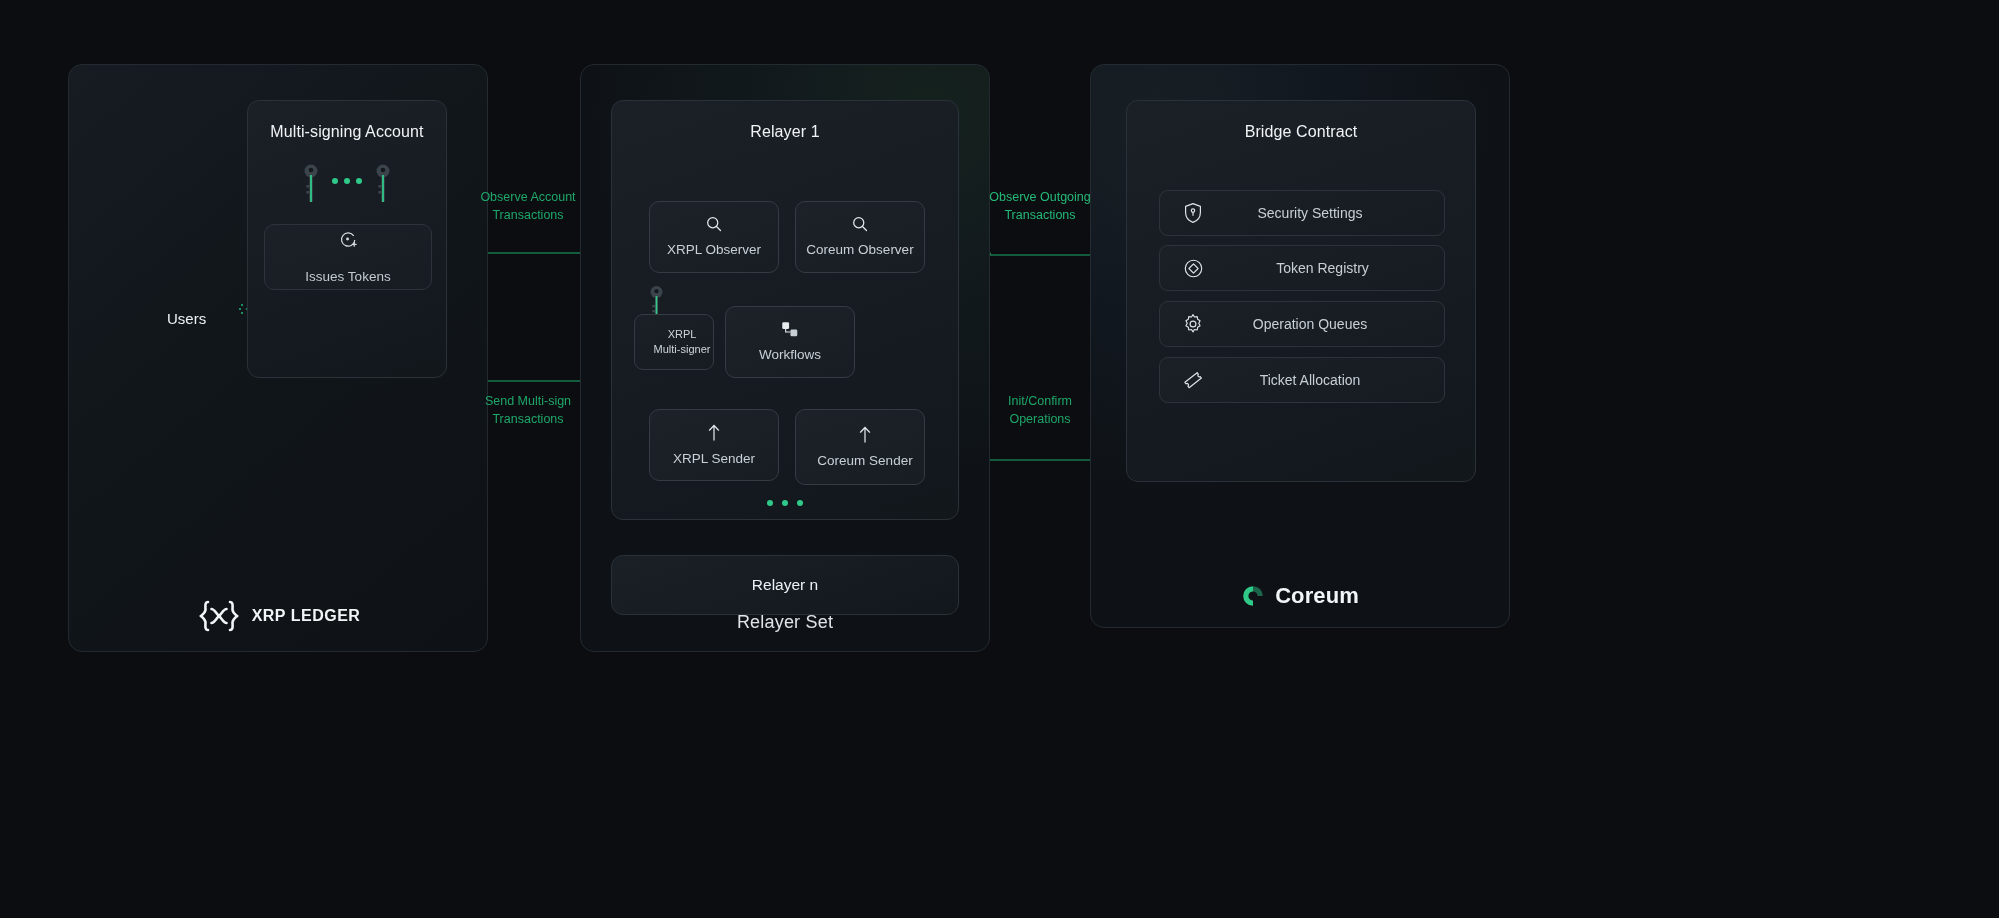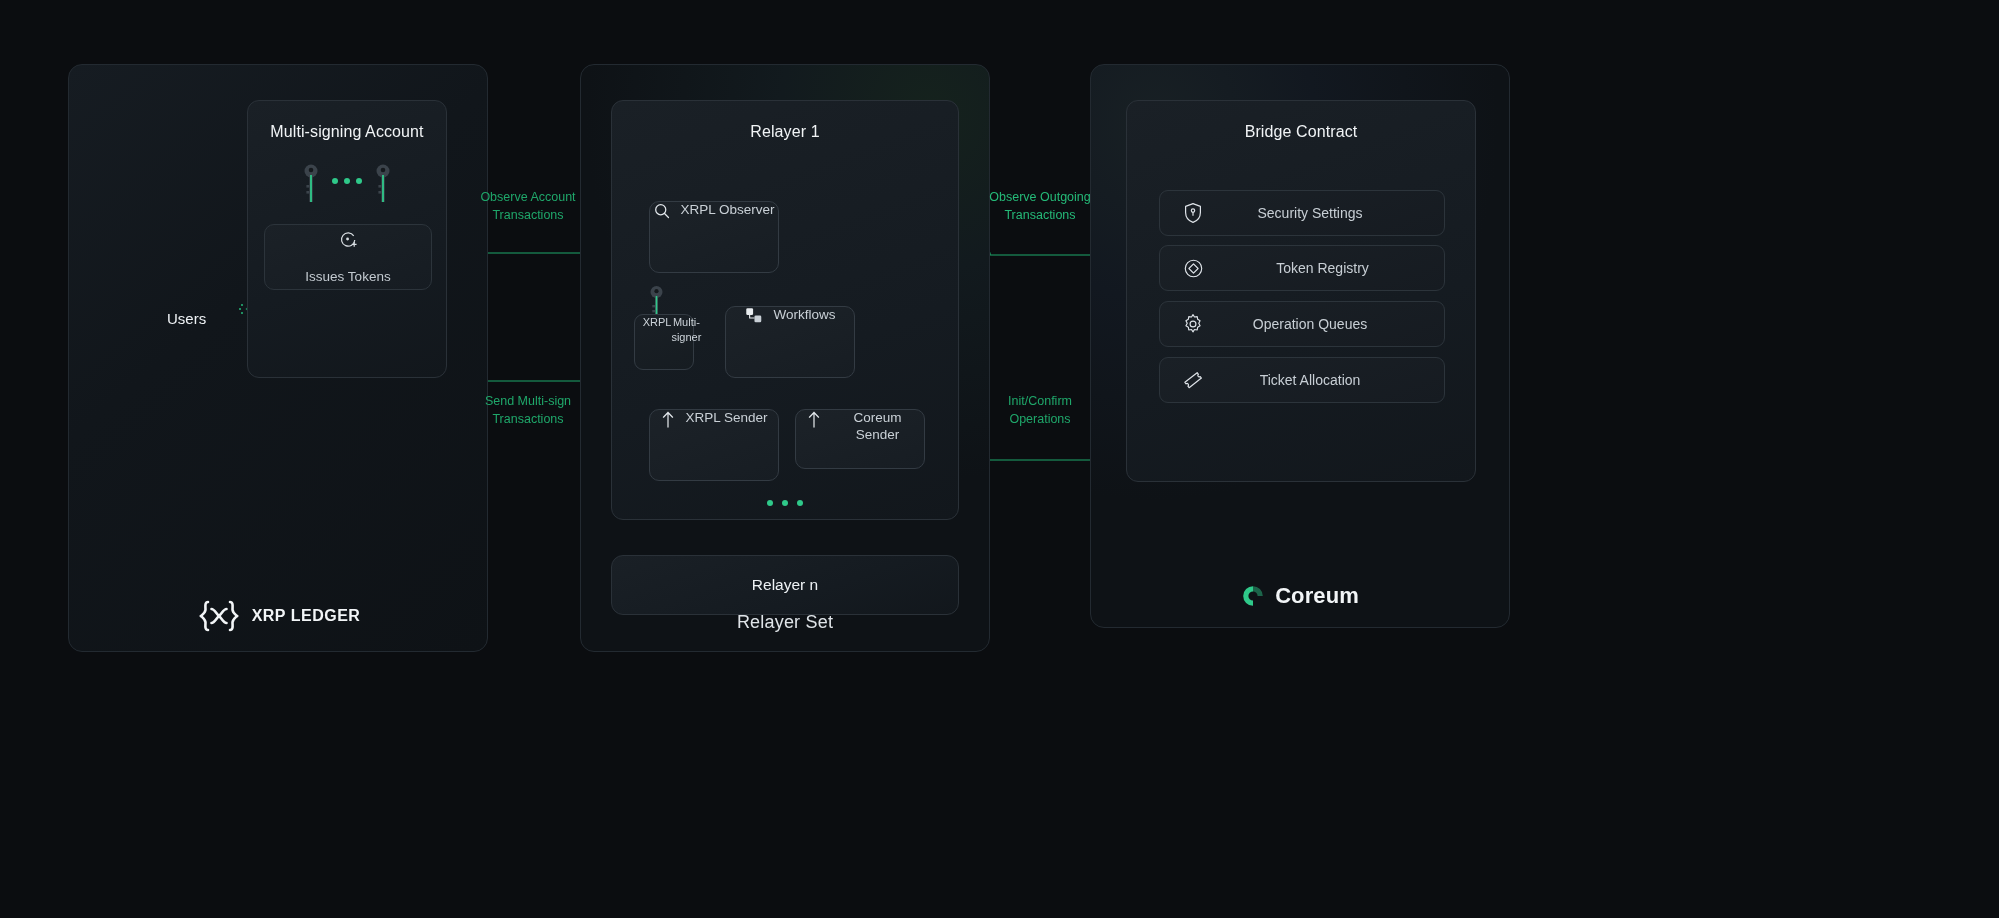--- a/index.html
+++ b/index.html
@@ -76,32 +76,32 @@
   .relayer-dots{
     position:absolute; left:0; top:435px; width:408px;
     display:flex; justify-content:center; gap:9px;
   }
   .relayer-dots span{ width:6px;height:6px;border-radius:50%;background:#2fc98a;display:block;}
 
   .node {
     position:absolute; border-radius:10px;
     border:1px solid #333b43;
     background: linear-gradient(160deg,#1c2228 0%,#171d23 100%);
-    display:flex; flex-direction:row; align-items:flex-start; justify-content:center; gap:9px;
+    display:flex; flex-direction:column; align-items:center; justify-content:center; gap:9px;
   }
   .node .lbl { color:#c9d0d6; font-size:13.5px; line-height:1.25; text-align:center; }
   .node .ico { color:#e2e7eb; display:flex; align-items:center; justify-content:center; }
 
   #xrpl-observer   { left:37px;  top:100px; width:130px; height:72px; }
   #coreum-observer { left:183px; top:100px; width:130px; height:72px; }
   #workflows       { left:113px; top:205px; width:130px; height:72px; }
   #xrpl-sender     { left:37px;  top:308px; width:130px; height:72px; }
-  #coreum-sender   { left:183px; top:308px; width:130px; height:60px;padding-left:10px; }
+  #coreum-sender   { left:183px; top:308px; width:130px; height:76px;padding-left:10px; }
   #multisigner {
-    left:22px; top:213px; width:60px; height:56px;
+    left:22px; top:213px; width:80px; height:56px;
     border-radius:9px; border:1px solid #333b43;
     background: linear-gradient(160deg,#1a2026 0%,#161c21 100%);
     gap:0;
     padding-left:16px;
   }
   #multisigner .lbl { font-size:11px; line-height:1.35; color:#cdd4da;}
   #ms-key { position:absolute; left:38px; top:184px; width:13px; height:40px; }
 
   
   #bridge-card { left: 35px; top: 35px; width: 350px; height: 382px; }
@@ -268,20 +268,29 @@
       <div class="node" id="xrpl-observer">
         <span class="ico">
           <svg width="18" height="18" viewBox="0 0 20 20" fill="none" stroke="#e2e7eb" stroke-width="1.4" stroke-linecap="round">
             <circle cx="8.6" cy="8.6" r="5.6"></circle>
               <path d="M12.8,12.8 L17.2,17.2"></path>
           </svg>
         </span>
         <span class="lbl">XRPL Observer</span>
       </div>
 
+      <div class="node" id="coreum-observer">
+        <span class="ico">
+          <svg width="18" height="18" viewBox="0 0 20 20" fill="none" stroke="#e2e7eb" stroke-width="1.4" stroke-linecap="round">
+            <circle cx="8.6" cy="8.6" r="5.6"></circle>
+              <path d="M12.8,12.8 L17.2,17.2"></path>
+          </svg>
+        </span>
+        <span class="lbl">Coreum Observer</span>
+      </div>
 
       <div class="node" id="workflows">
         <span class="ico">
           <svg width="20" height="17" viewBox="0 0 22 18" fill="none">
             <rect x="2.5" y="1" width="7.5" height="7.5" rx="1.4" fill="#e8ecef"></rect>
             <rect x="11.5" y="9" width="7.5" height="7.5" rx="1.4" fill="#c8cfd5"></rect>
             <path d="M6.2,8.5 v3.2 h5.3" stroke="#e8ecef" stroke-width="1.2" fill="none"></path>
           </svg>
         </span>
         <span class="lbl">Workflows</span>

